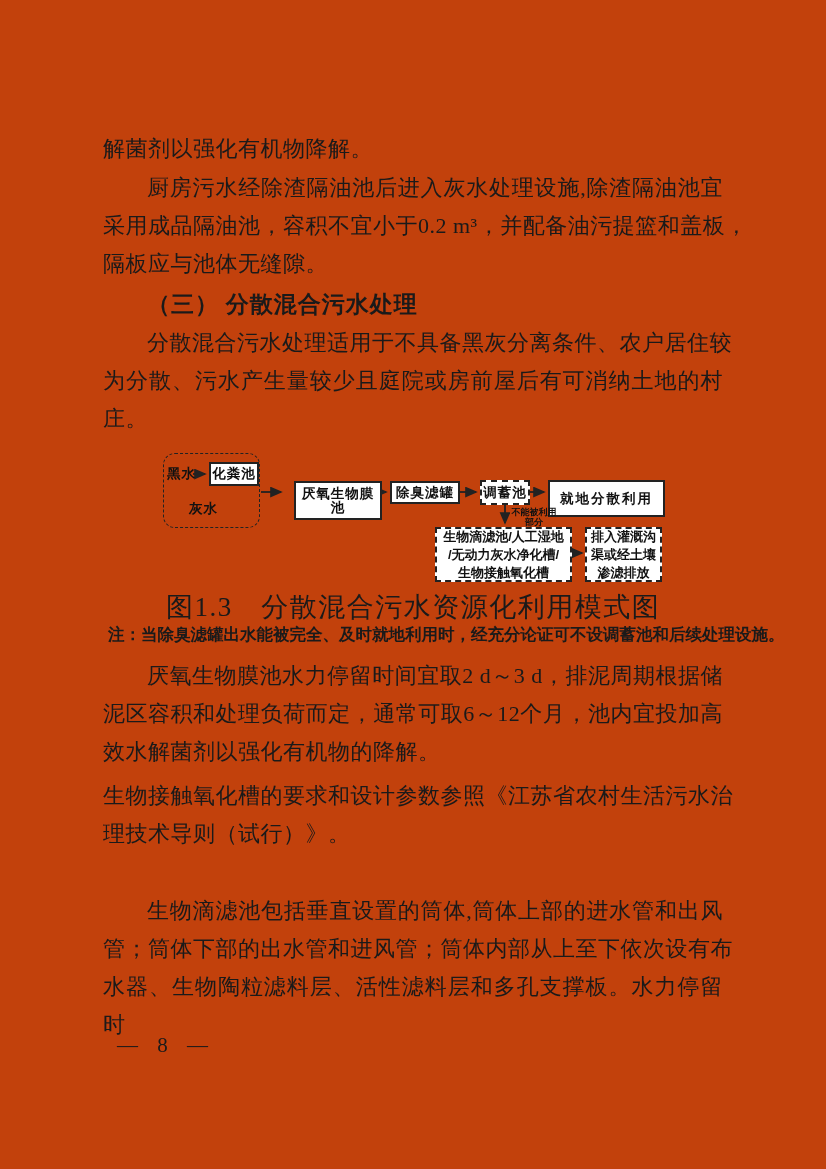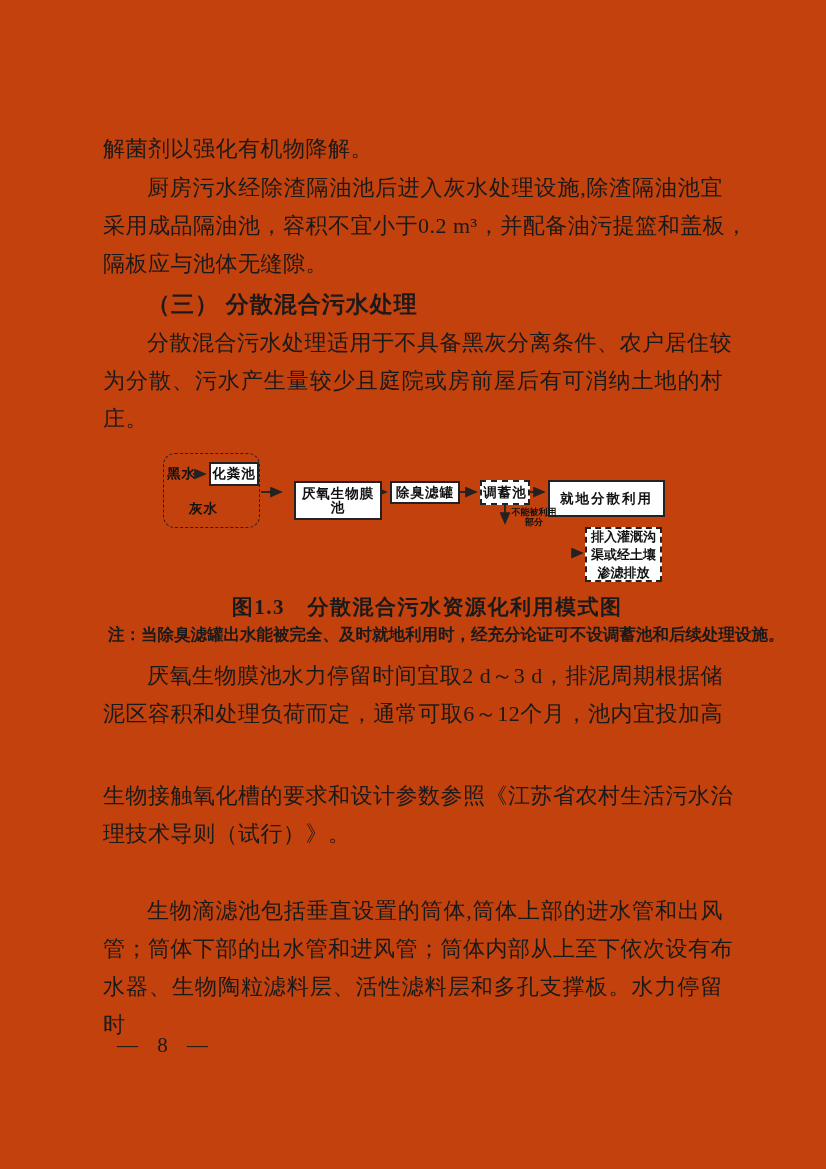--- a/index.html
+++ b/index.html
@@ -20,22 +20,22 @@
   }
   .bline.lastline{text-align-last:left;white-space:normal;}
   .bline.indent{padding-left:44px;width:576px;}
   .heading{
     position:absolute;left:0;width:620px;
     font-size:23px;font-weight:bold;line-height:32px;
     padding-left:44px;letter-spacing:1px;
     font-family:"Liberation Serif","DejaVu Serif",serif;
   }
   .figure-caption{
-    position:absolute;left:14px;width:620px;
-    text-align:center;font-size:21px;font-weight:bold;line-height:30px;
+    position:absolute;left:0;width:620px;
+    text-align:center;font-size:27px;font-weight:normal;line-height:30px;
     letter-spacing:1.5px;
   }
   .note-line{
     position:absolute;left:0;width:620px;
     font-size:16.5px;font-weight:bold;line-height:24px;
     font-family:Liberation Sans, sans-serif;
     padding-left:5px;white-space:nowrap;letter-spacing:0px;
   }
   .page-number{
     position:absolute;left:14px;
@@ -86,20 +86,21 @@
       <div class="bline">为分散、污水产生量较少且庭院或房前屋后有可消纳土地的村</div>
       <div class="bline lastline">庄。</div>
     </div>
 
     <div class="figure-caption" style="top:592px">图1.3　分散混合污水资源化利用模式图</div>
     <div class="note-line" style="top:622px">注：当除臭滤罐出水能被完全、及时就地利用时，经充分论证可不设调蓄池和后续处理设施。</div>
 
     <div class="para" style="top:657px">
       <div class="bline indent">厌氧生物膜池水力停留时间宜取2 d～3 d，排泥周期根据储</div>
       <div class="bline">泥区容积和处理负荷而定，通常可取6～12个月，池内宜投加高</div>
+      <div class="bline lastline">效水解菌剂以强化有机物的降解。</div>
     </div>
 
     <div class="para" style="top:777px">
       <div class="bline">生物接触氧化槽的要求和设计参数参照《江苏省农村生活污水治</div>
       <div class="bline lastline">理技术导则（试行）》。</div>
     </div>
 
     <div class="para" style="top:892px">
       <div class="bline indent">生物滴滤池包括垂直设置的筒体,筒体上部的进水管和出风</div>
       <div class="bline">管；筒体下部的出水管和进风管；筒体内部从上至下依次设有布</div>
@@ -151,20 +152,27 @@
     </div>
     <div class="fc-box fc-solid" style="left:390px;top:30px;width:117px;height:37px">
       <span class="fc-node-text" style="letter-spacing:2px">就地分散利用</span>
     </div>
 
     <div class="fc-small-label" style="left:350px;top:57px">
       <div>不能被利用</div>
       <div>部分</div>
     </div>
 
+    <div class="fc-box fc-dashed" style="left:277px;top:77px;width:137px;height:55px">
+      <div class="fc-multiline">
+        <div>生物滴滤池/人工湿地</div>
+        <div>/无动力灰水净化槽/</div>
+        <div>生物接触氧化槽</div>
+      </div>
+    </div>
     <div class="fc-box fc-dashed" style="left:427px;top:77px;width:77px;height:55px">
       <div class="fc-multiline">
         <div>排入灌溉沟</div>
         <div>渠或经土壤</div>
         <div>渗滤排放</div>
       </div>
     </div>
   </div>
 </div>
 

